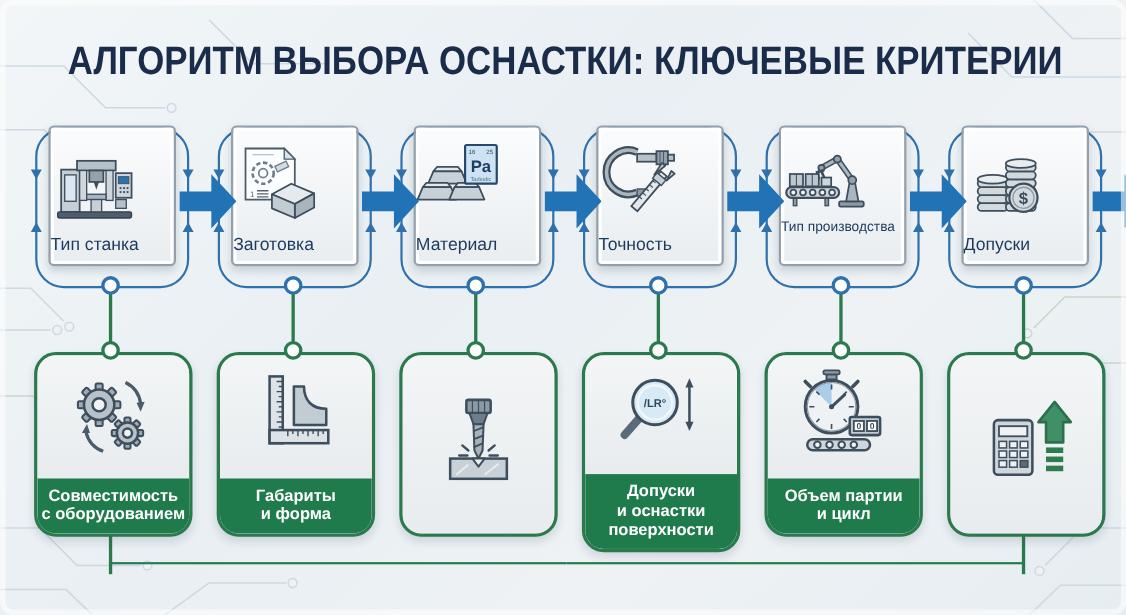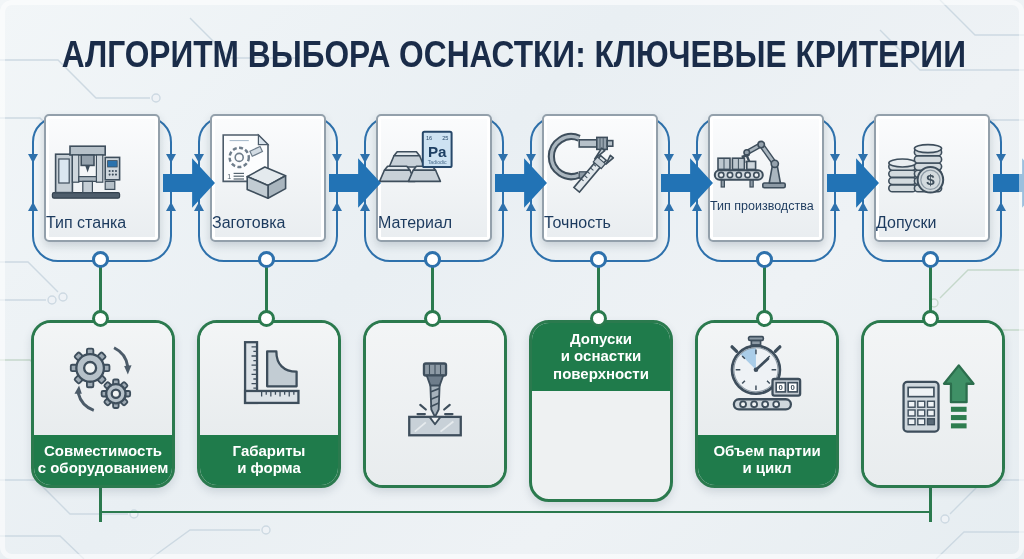--- a/index.html
+++ b/index.html
@@ -409,20 +409,31 @@
         </g>
         <rect x="22" y="64" width="56" height="20" fill="#c8d1d8" stroke="#3e4e5c" stroke-width="2.5"></rect>
         <polygon points="44,64 56,64 50,72" fill="#eef1f2" stroke="#3e4e5c" stroke-width="2" stroke-linejoin="round"></polygon>
         <line x1="28" y1="80" x2="40" y2="70" stroke="#e6ebee" stroke-width="2"></line>
         <line x1="56" y1="80" x2="70" y2="69" stroke="#e6ebee" stroke-width="2"></line>
       </svg>
     </div>
   </div>
 
   <div class="botbox h176" style="left:529px">
+    <div class="ic">
+      <svg width="92" height="92" viewBox="0 0 100 100">
+        <line x1="28" y1="54" x2="14" y2="70" stroke="#5a6a78" stroke-width="8" stroke-linecap="round"></line>
+        <circle cx="44" cy="38" r="22" fill="#d8eaf6" stroke="#3e4e5c" stroke-width="3"></circle>
+        <circle cx="44" cy="38" r="17" fill="none" stroke="#ffffff" stroke-opacity=".6" stroke-width="2.5"></circle>
+        <text x="44" y="42" font-size="11" font-weight="bold" text-anchor="middle" fill="#2f4659">/LR°</text>
+        <line x1="78" y1="20" x2="78" y2="60" stroke="#3e4e5c" stroke-width="2.5"></line>
+        <polygon points="74,23 82,23 78,14" fill="#3e4e5c"></polygon>
+        <polygon points="74,57 82,57 78,66" fill="#3e4e5c"></polygon>
+      </svg>
+    </div>
     <div class="botlabel">
       <span>Допуски</span><br>
       <span>и оснастки</span><br>
       <span>поверхности</span>
     </div>
   </div>
 
   <div class="botbox h162" style="left:695px">
     <div class="ic">
       <svg width="92" height="92" viewBox="0 0 100 100">

